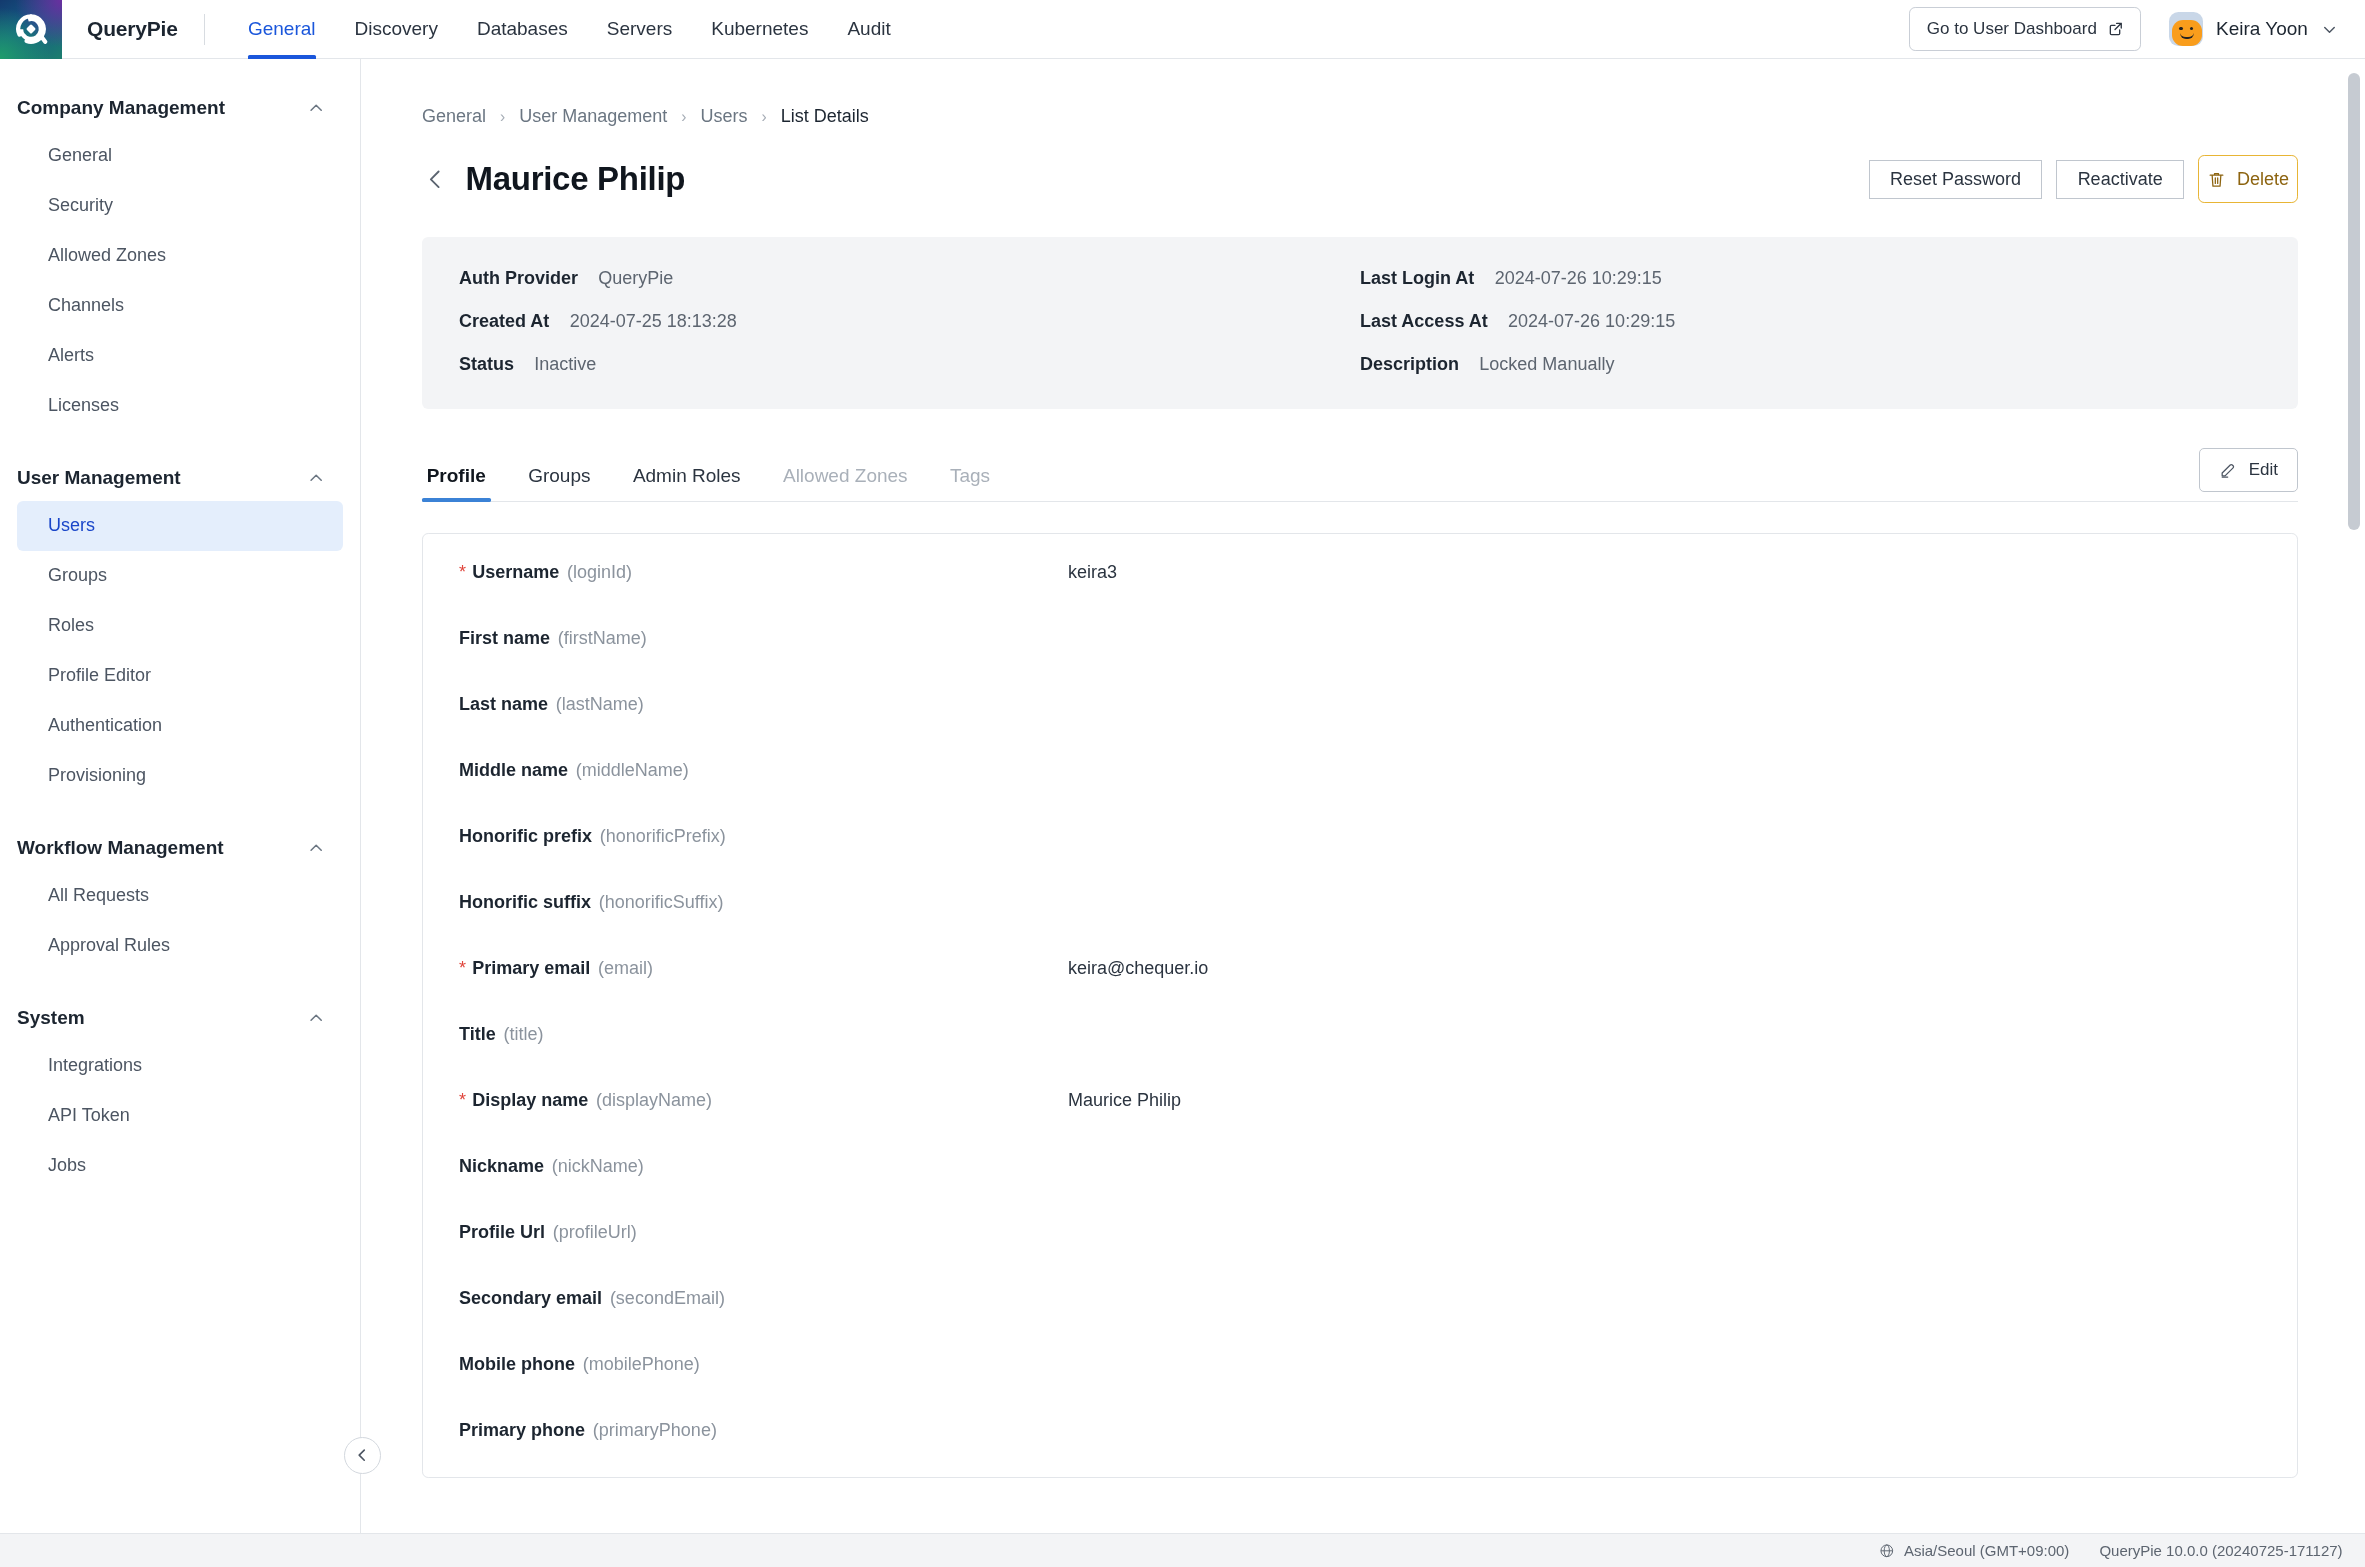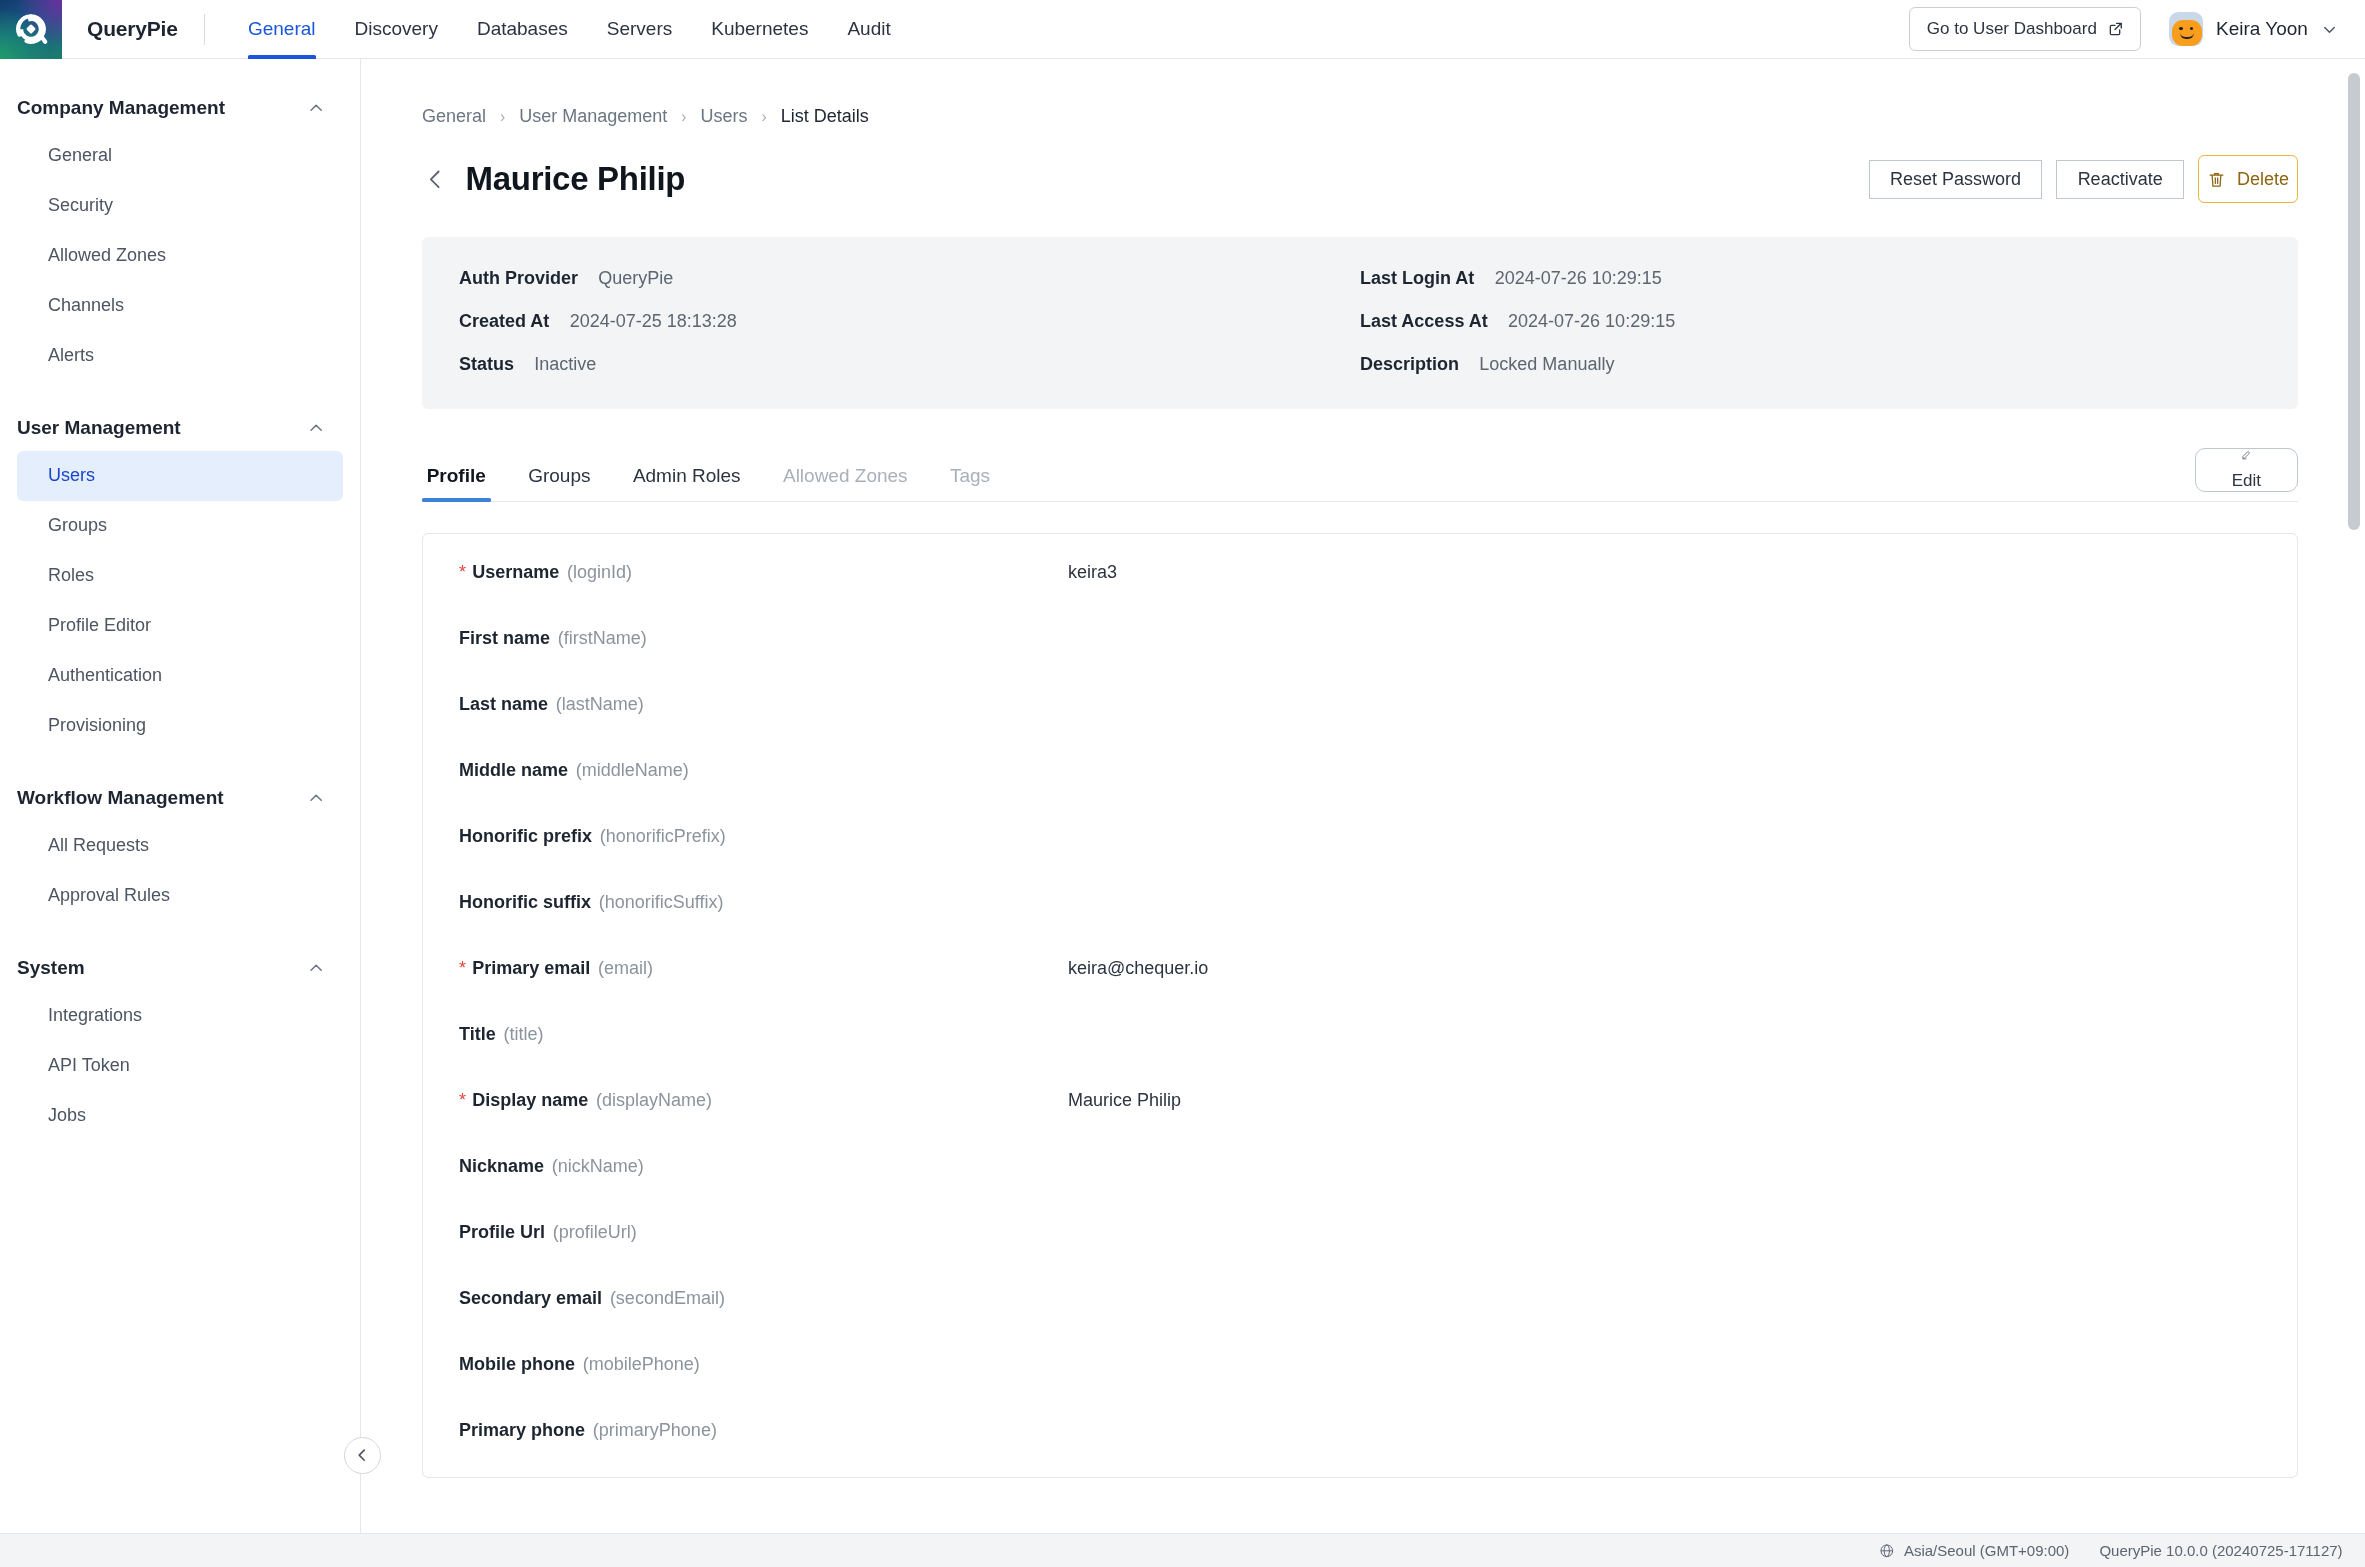--- a/index.html
+++ b/index.html
@@ -156,23 +156,23 @@
     position: relative; cursor: pointer; white-space: nowrap;
   }
   .tab.active { color: #10161e; font-weight: bold; }
   .tab.active::after {
     content: ""; position: absolute; left: 0; right: 0; bottom: -0.8px;
     height: 3.9px; background: #3b82d6; border-radius: 1.6px;
   }
   .tab.disabled { color: #a9b0b9; cursor: default; }
   .edit-btn {
     margin-left: auto; margin-bottom: 9.4px;
-    height: 44px; padding: 0 36px; border: 0.8px solid #c0c6ce; border-radius: 10px;
+    height: 44px; padding: 0 19px; border: 0.8px solid #c0c6ce; border-radius: 5px;
     background: #fff; font-size: 17px; color: #2b3440; cursor: pointer;
-    display: flex; align-items: center; gap: 11px; flex-direction: column;
+    display: flex; align-items: center; gap: 11px;
   }
 
   
   .profile-card {
     margin: 31px 67px 0 61px; border: 0.8px solid #e3e6ea; border-radius: 6.2px;
     background: #fff; padding: 28px 0 0 0; height: 945px; overflow: hidden;
   }
   .field-row {
     display: flex; align-items: baseline; padding: 0 36px; height: 66px;
   }
@@ -252,20 +252,21 @@
     <span class="side-group-title">Company Management</span>
     <svg class="chev-up" width="20.3" height="20.3" viewBox="0 0 24 24">
       <path d="M6 14.5l6-6 6 6" fill="none" stroke="currentColor" stroke-width="1.8" stroke-linecap="round" stroke-linejoin="round"></path>
     </svg>
   </div>
   <div class="side-item">General</div>
   <div class="side-item">Security</div>
   <div class="side-item">Allowed Zones</div>
   <div class="side-item">Channels</div>
   <div class="side-item">Alerts</div>
+  <div class="side-item">Licenses</div>
 
   <div class="side-gap"></div>
 
   <div class="side-group-head">
     <span class="side-group-title">User Management</span>
     <svg class="chev-up" width="20.3" height="20.3" viewBox="0 0 24 24">
       <path d="M6 14.5l6-6 6 6" fill="none" stroke="currentColor" stroke-width="1.8" stroke-linecap="round" stroke-linejoin="round"></path>
     </svg>
   </div>
   <div class="side-item active">Users</div>

